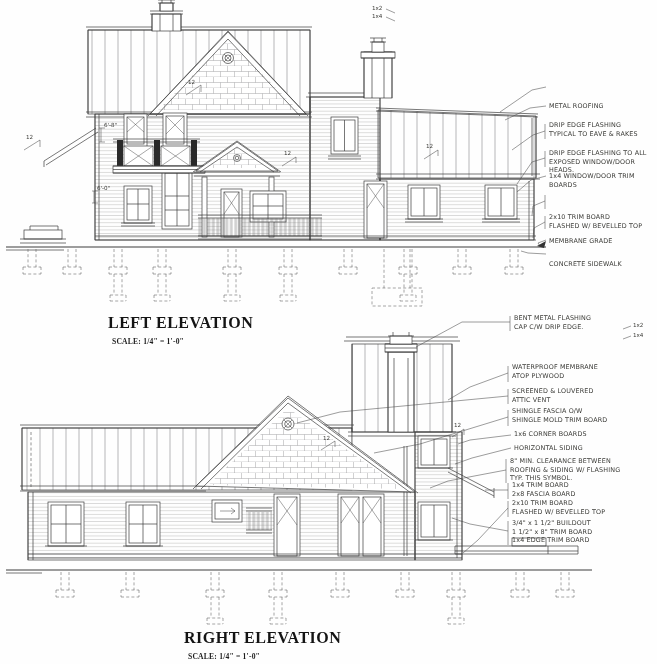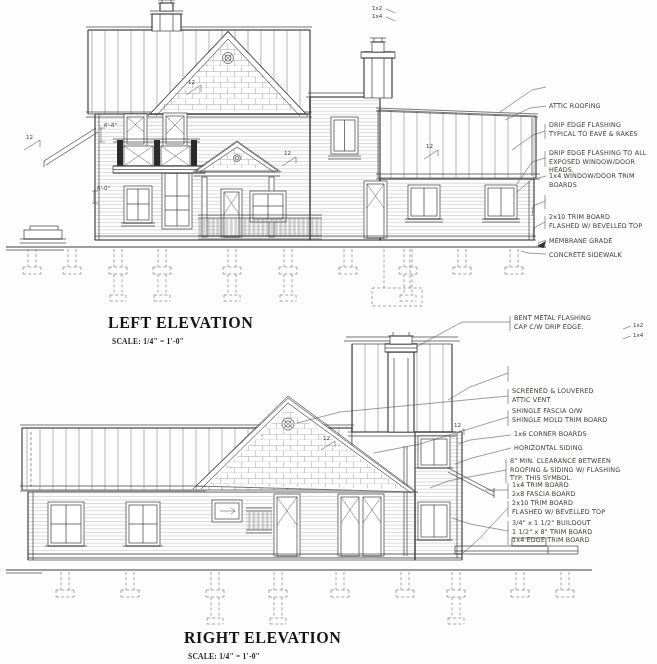--- a/index.html
+++ b/index.html
@@ -308,33 +308,35 @@
       <path d="M511,435 L470,440 L458,444"></path>
       <path d="M511,448 L472,458 L455,464"></path>
       <path d="M506,459 v24 M506,470 L448,481 L430,488"></path>
       <path d="M508,483 v16 M508,490 L492,490 L485,490"></path>
       <path d="M508,501 v16 M508,508 L478,540 L463,553"></path>
       <path d="M508,521 v24 M508,531 L470,524 L452,518"></path>
     </g>
   </g>
 </svg>
 
-<div class="note" style="left:549px;top:102px;width:108px">ATTIC ROOFING</div>
+<div class="note" style="left:549px;top:102px;width:108px">METAL ROOFING</div>
 <div class="note" style="left:549px;top:121px;width:108px">DRIP EDGE FLASHING
 TYPICAL TO EAVE &amp; RAKES</div>
 <div class="note" style="left:549px;top:149px;width:108px">DRIP EDGE FLASHING TO ALL
 EXPOSED WINDOW/DOOR HEADS.</div>
 <div class="note" style="left:549px;top:172px;width:108px">1x4 WINDOW/DOOR TRIM BOARDS</div>
 <div class="note" style="left:549px;top:213px;width:108px">2x10 TRIM BOARD
 FLASHED W/ BEVELLED TOP</div>
 <div class="note" style="left:549px;top:237px;width:108px">MEMBRANE GRADE</div>
-<div class="note" style="left:549px;top:251px;width:108px">CONCRETE SIDEWALK</div>
+<div class="note" style="left:549px;top:260px;width:108px">CONCRETE SIDEWALK</div>
 
 <div class="note" style="left:514px;top:314px;width:118px">BENT METAL FLASHING
 CAP C/W DRIP EDGE.</div>
+<div class="note" style="left:512px;top:363px;width:118px">WATERPROOF MEMBRANE
+ATOP PLYWOOD</div>
 <div class="note" style="left:512px;top:387px;width:118px">SCREENED &amp; LOUVERED
 ATTIC VENT</div>
 <div class="note" style="left:512px;top:407px;width:120px">SHINGLE FASCIA O/W
 SHINGLE MOLD TRIM BOARD</div>
 <div class="note" style="left:514px;top:430px;width:118px">1x6 CORNER BOARDS</div>
 <div class="note" style="left:514px;top:444px;width:118px">HORIZONTAL SIDING</div>
 <div class="note" style="left:510px;top:457px;width:130px">8" MIN. CLEARANCE BETWEEN
 ROOFING &amp; SIDING W/ FLASHING
 TYP. THIS SYMBOL.</div>
 <div class="note" style="left:512px;top:481px;width:118px">1x4 TRIM BOARD

